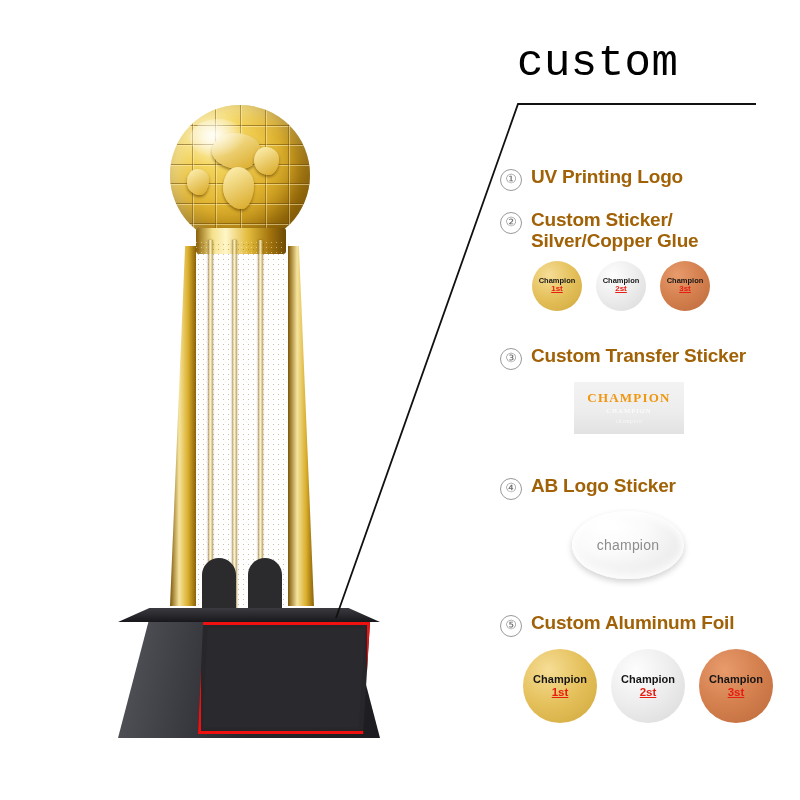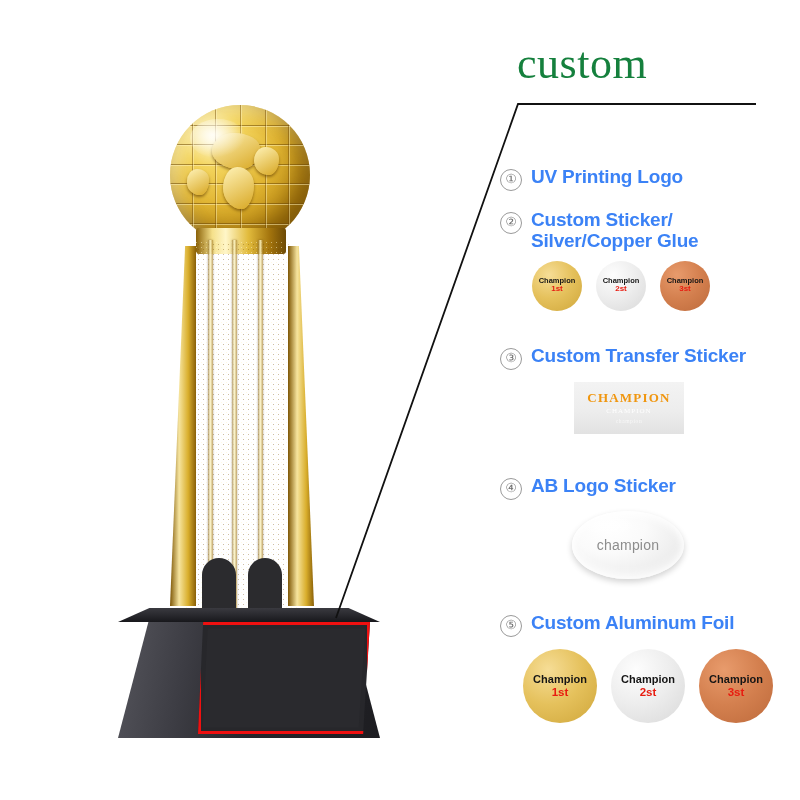--- a/index.html
+++ b/index.html
@@ -95,46 +95,46 @@
   }
   .base-hl-fill{position:absolute;inset:0;background:#2a2a2e;clip-path:polygon(4% 3%, 99% 3%, 95% 97%, 1% 97%);}
 
   
   .leader{position:absolute;left:0;top:0;width:800px;height:800px;pointer-events:none;}
 
   
   .panel{position:absolute;left:495px;top:0;width:305px;height:800px;}
   .title{
     position:absolute;left:22px;top:38px;
-    font-size:44px;font-weight:400;color:#15803d;letter-spacing:.5px;
-    font-family:Liberation Serif, serif;
+    font-size:44px;font-weight:400;color:#000000;letter-spacing:.5px;
+    font-family:Liberation Mono, monospace;
   }
 
   .item{position:absolute;left:5px;width:300px;}
   .item-head{display:flex;align-items:flex-start;gap:9px;}
   .num{
     flex:0 0 auto;width:20px;height:20px;border-radius:50%;
     border:1.4px solid #9a9a9a;color:#6f6f6f;
     font-size:12.5px;line-height:18px;text-align:center;
     margin-top:3px;font-family:"Liberation Serif", serif;
   }
   .label{
-    font-size:19px;font-weight:bold;color:#3b82f6;line-height:1.12;
+    font-size:19px;font-weight:bold;color:#a16207;line-height:1.12;
     letter-spacing:-.2px;
   }
 
   
   .foil-row{display:flex;gap:14px;}
   .foil{
     border-radius:50%;display:flex;flex-direction:column;
     align-items:center;justify-content:center;
     text-align:center;line-height:1.12;
   }
   .foil .fc{color:#151515;font-weight:600;}
-  .foil .fn{color:#e81c10;font-weight:700;}
+  .foil .fn{color:#e81c10;font-weight:700;text-decoration:underline;}
   .foil.gold{background:radial-gradient(circle at 34% 28%, #f6dd96, #e5c15c 48%, #cfa63a 100%);}
   .foil.silver{background:radial-gradient(circle at 34% 28%, #fdfdfd, #ededed 48%, #d8d8d8 100%);}
   .foil.copper{background:radial-gradient(circle at 34% 28%, #e89b6c, #d4804f 48%, #bd6a3b 100%);}
   .foil.sm{width:50px;height:50px;}
   .foil.sm .fc{font-size:7.5px;}
   .foil.sm .fn{font-size:8px;}
   .foil.lg{width:74px;height:74px;}
   .foil.lg .fc{font-size:11px;}
   .foil.lg .fn{font-size:11.5px;}
 

